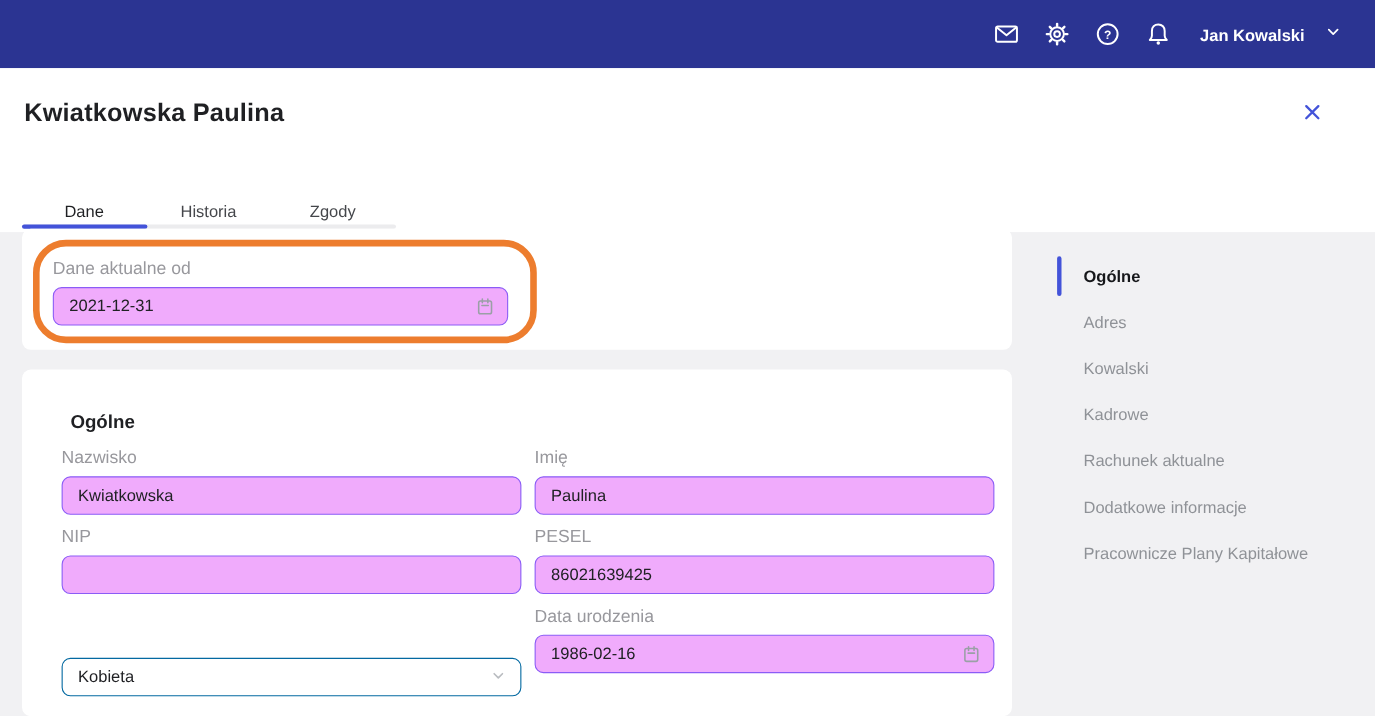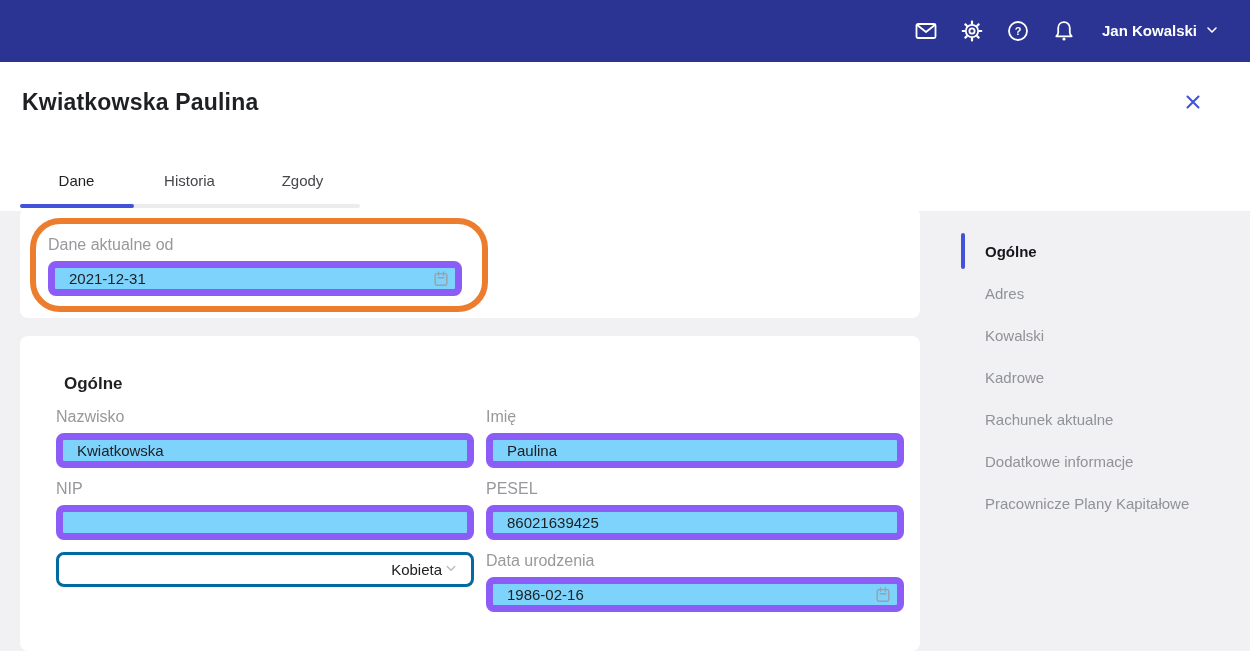--- a/index.html
+++ b/index.html
@@ -7,76 +7,76 @@
   body { font-family:"Liberation Sans", sans-serif; background:#f1f1f3; position:relative; }
 
   
   .topbar{
     position:absolute; top:0; left:0; width:1250px; height:62px;
     background:#2b3492; display:flex; align-items:center; justify-content:flex-end;
     padding-right:30px; gap:21px;
   }
   .topbar .icon-btn{ width:25px; height:25px; display:flex; align-items:center; justify-content:center; cursor:pointer; }
   .topbar .icon-btn svg{ width:24px; height:24px; }
-  .user-menu{ display:flex; align-items:flex-start; gap:7px; color:#fff; font-size:15px; font-weight:700; cursor:pointer; margin-left:4px;}
+  .user-menu{ display:flex; align-items:flex-end; gap:18px; color:#fff; font-size:15px; font-weight:700; cursor:pointer; margin-left:4px;}
   .user-menu svg{ width:16px; height:16px; }
 
   
   .page-header{
     position:absolute; top:62px; left:0; width:1250px; height:149px; background:#ffffff;
   }
   .page-title{
     position:absolute; left:22px; top:27px; font-size:23px; font-weight:700;
     color:#1f2023; letter-spacing:.2px;
   }
   .close-btn{ position:absolute; right:44px; top:29px; width:24px; height:24px; cursor:pointer; }
   .close-btn svg{ width:22px; height:22px; }
 
   .tabs{ position:absolute; left:20px; bottom:8px; display:flex; }
-  .tab{ width:113px; text-align:center; font-size:15px; color:#45474b; padding:8px 0 14px; cursor:pointer; }
+  .tab{ width:113px; text-align:center; font-size:15px; color:#45474b; padding:8px 0 2px; cursor:pointer; }
   .tab.active{ color:#1f2023; }
   .tab-track{ position:absolute; left:20px; bottom:3px; width:340px; height:4px; background:#ececee; border-radius:2px; }
   .tab-indicator{ position:absolute; left:20px; bottom:3px; width:114px; height:4px; background:#4353d9; border-radius:2px; }
 
   
   .card{ position:absolute; background:#fff; border-radius:8px; }
   .card-effective{ left:20px; top:208px; width:900px; height:110px; }
   .card-general{ left:20px; top:336px; width:900px; height:315px; }
 
   .annotation-ring{
     position:absolute; left:30px; top:218px; width:458px; height:94px;
     border:6px solid #ed7d2e; border-radius:30px; pointer-events:none; z-index:5;
   }
 
   .field-label{ font-size:16px; color:#98989d; margin-bottom:7px; display:block; }
   .text-input{
-    width:100%; height:35px; border:7px solid #8b5cf6; border-radius:8px;
+    width:100%; height:35px; border:1px solid #8b5cf6; border-radius:8px;
     font-family:"Liberation Sans", sans-serif; font-size:15px; color:#202124;
-    padding:0 14px; background:#7dd3fc; outline:none; display:block;
+    padding:0 14px; background:#f0abfc; outline:none; display:block;
   }
   .input-wrap{ position:relative; }
   .input-wrap .trail-icon{
     position:absolute; right:11px; top:50%; transform:translateY(-50%);
     width:20px; height:20px; display:flex; align-items:center; justify-content:center; cursor:pointer;
   }
   .input-wrap .trail-icon svg{ width:20px; height:20px; }
   .input-with-icon{ padding-right:40px; }
 
   .effective-field{ position:absolute; left:28px; top:28px; width:414px; }
 
   .section-heading{ position:absolute; left:44px; top:38px; font-size:17px; font-weight:700; color:#1f2023; }
 
   .form-grid{
     position:absolute; left:36px; top:72px; width:854px;
     display:grid; grid-template-columns:418px 418px; column-gap:18px; row-gap:23px;gap:12px;
   }
   .select-box{
-    display:flex; align-items:center; justify-content:flex-end;
-    height:35px; border:3px solid #0369a1; border-radius:8px; padding:0 11px 0 14px;
-    font-size:15px; color:#202124; cursor:pointer; background:#fff;
+    display:flex; align-items:center; justify-content:space-between;
+    height:35px; border:1px solid #0369a1; border-radius:8px; padding:0 11px 0 14px;
+    font-size:15px; color:#202124; cursor:pointer; background:#fff;margin-top:46px;
   }
   .select-box svg{ width:18px; height:18px; }
 
   
   .section-nav{ position:absolute; left:961px; top:230px; width:270px; }
   .nav-indicator{ position:absolute; left:0; top:3px; width:4px; height:36px; background:#4353d9; border-radius:2px; }
   .nav-items{ margin-left:24px; }
   .nav-item{ height:42px; display:flex; align-items:center; font-size:15px; color:#8f9297; cursor:pointer; }
   .nav-item.active{ color:#16171a; font-weight:700; }
 </style>

